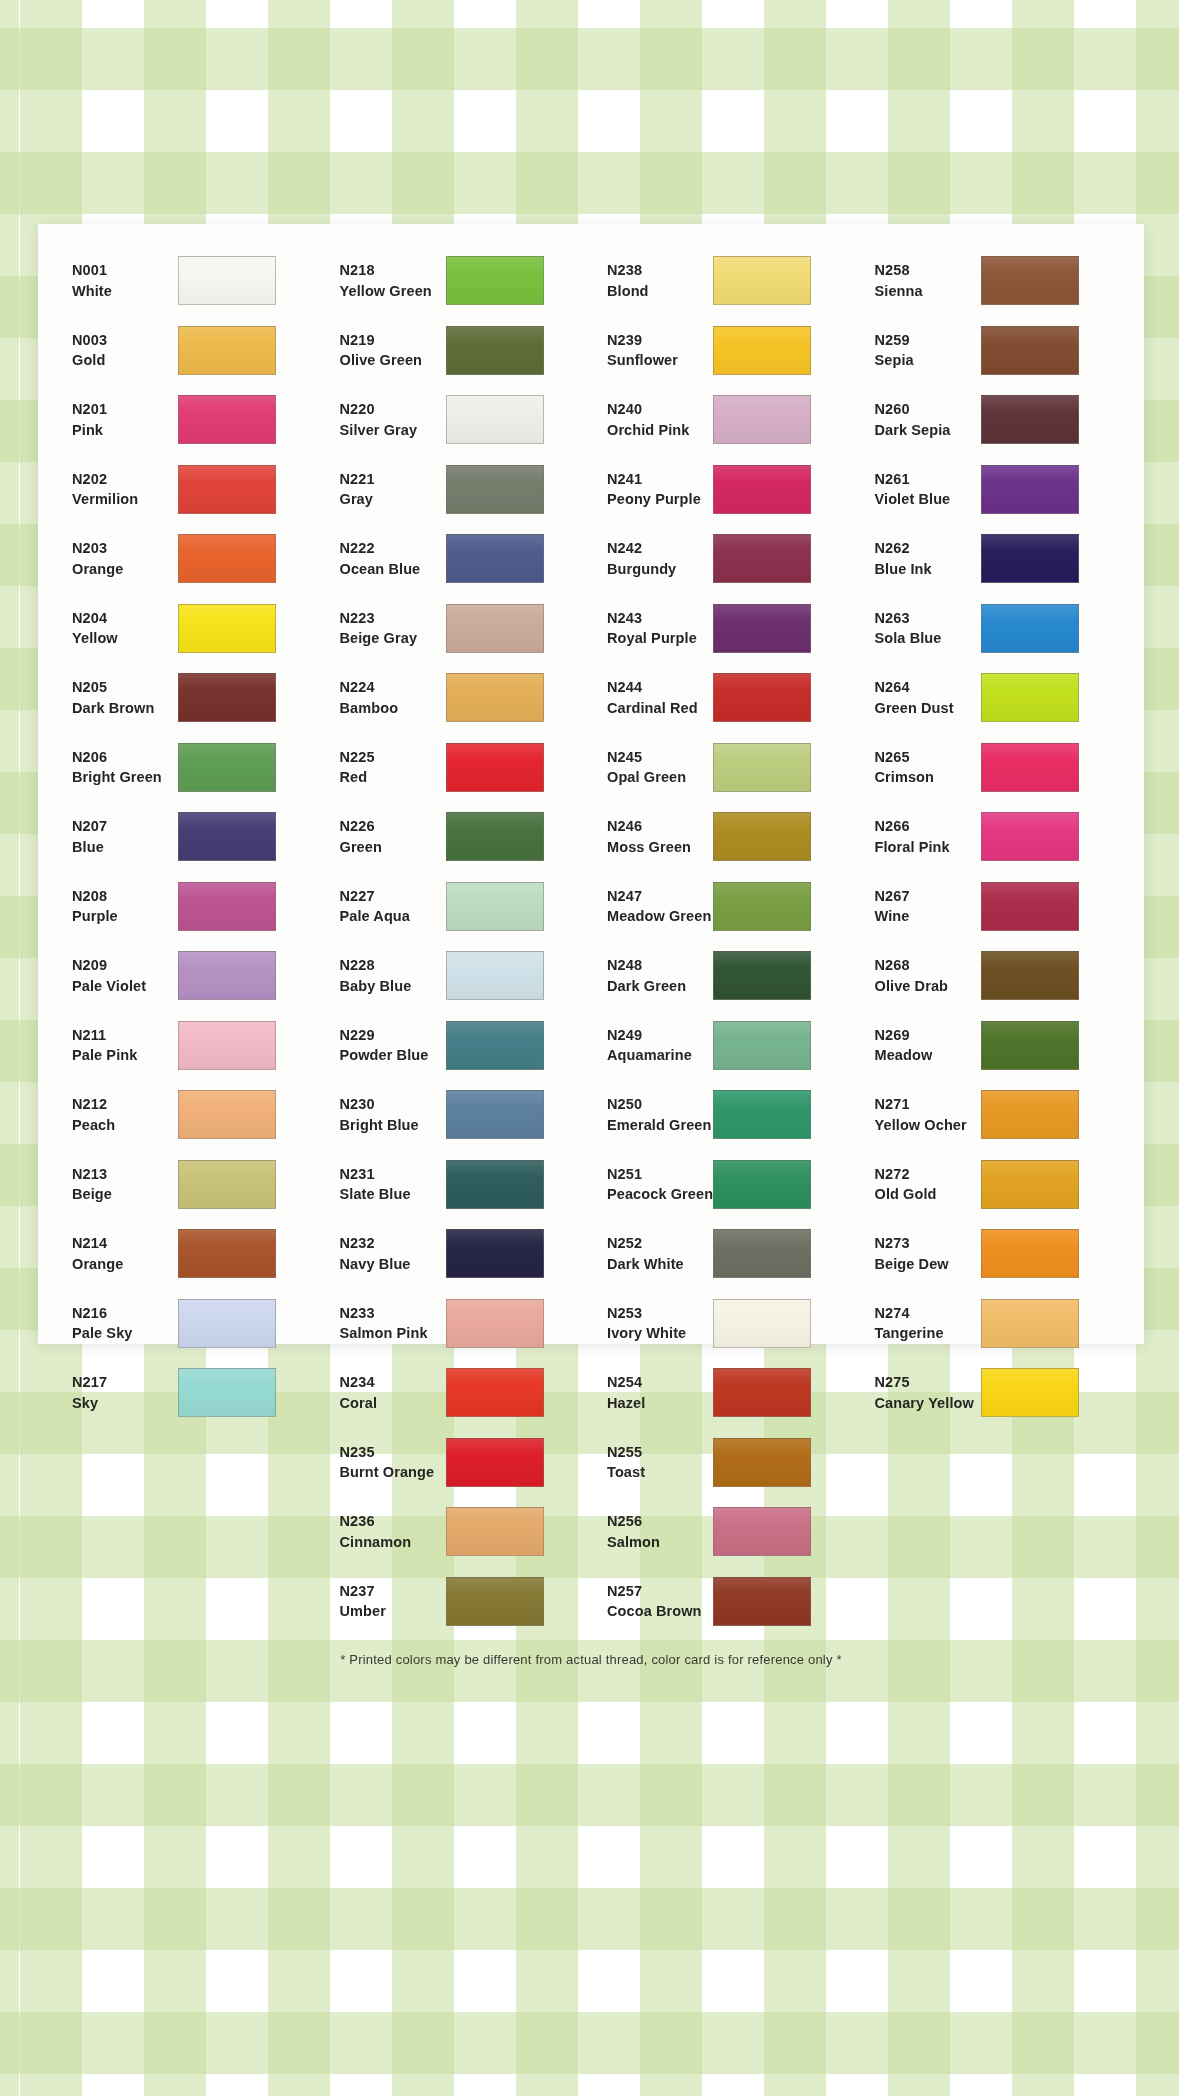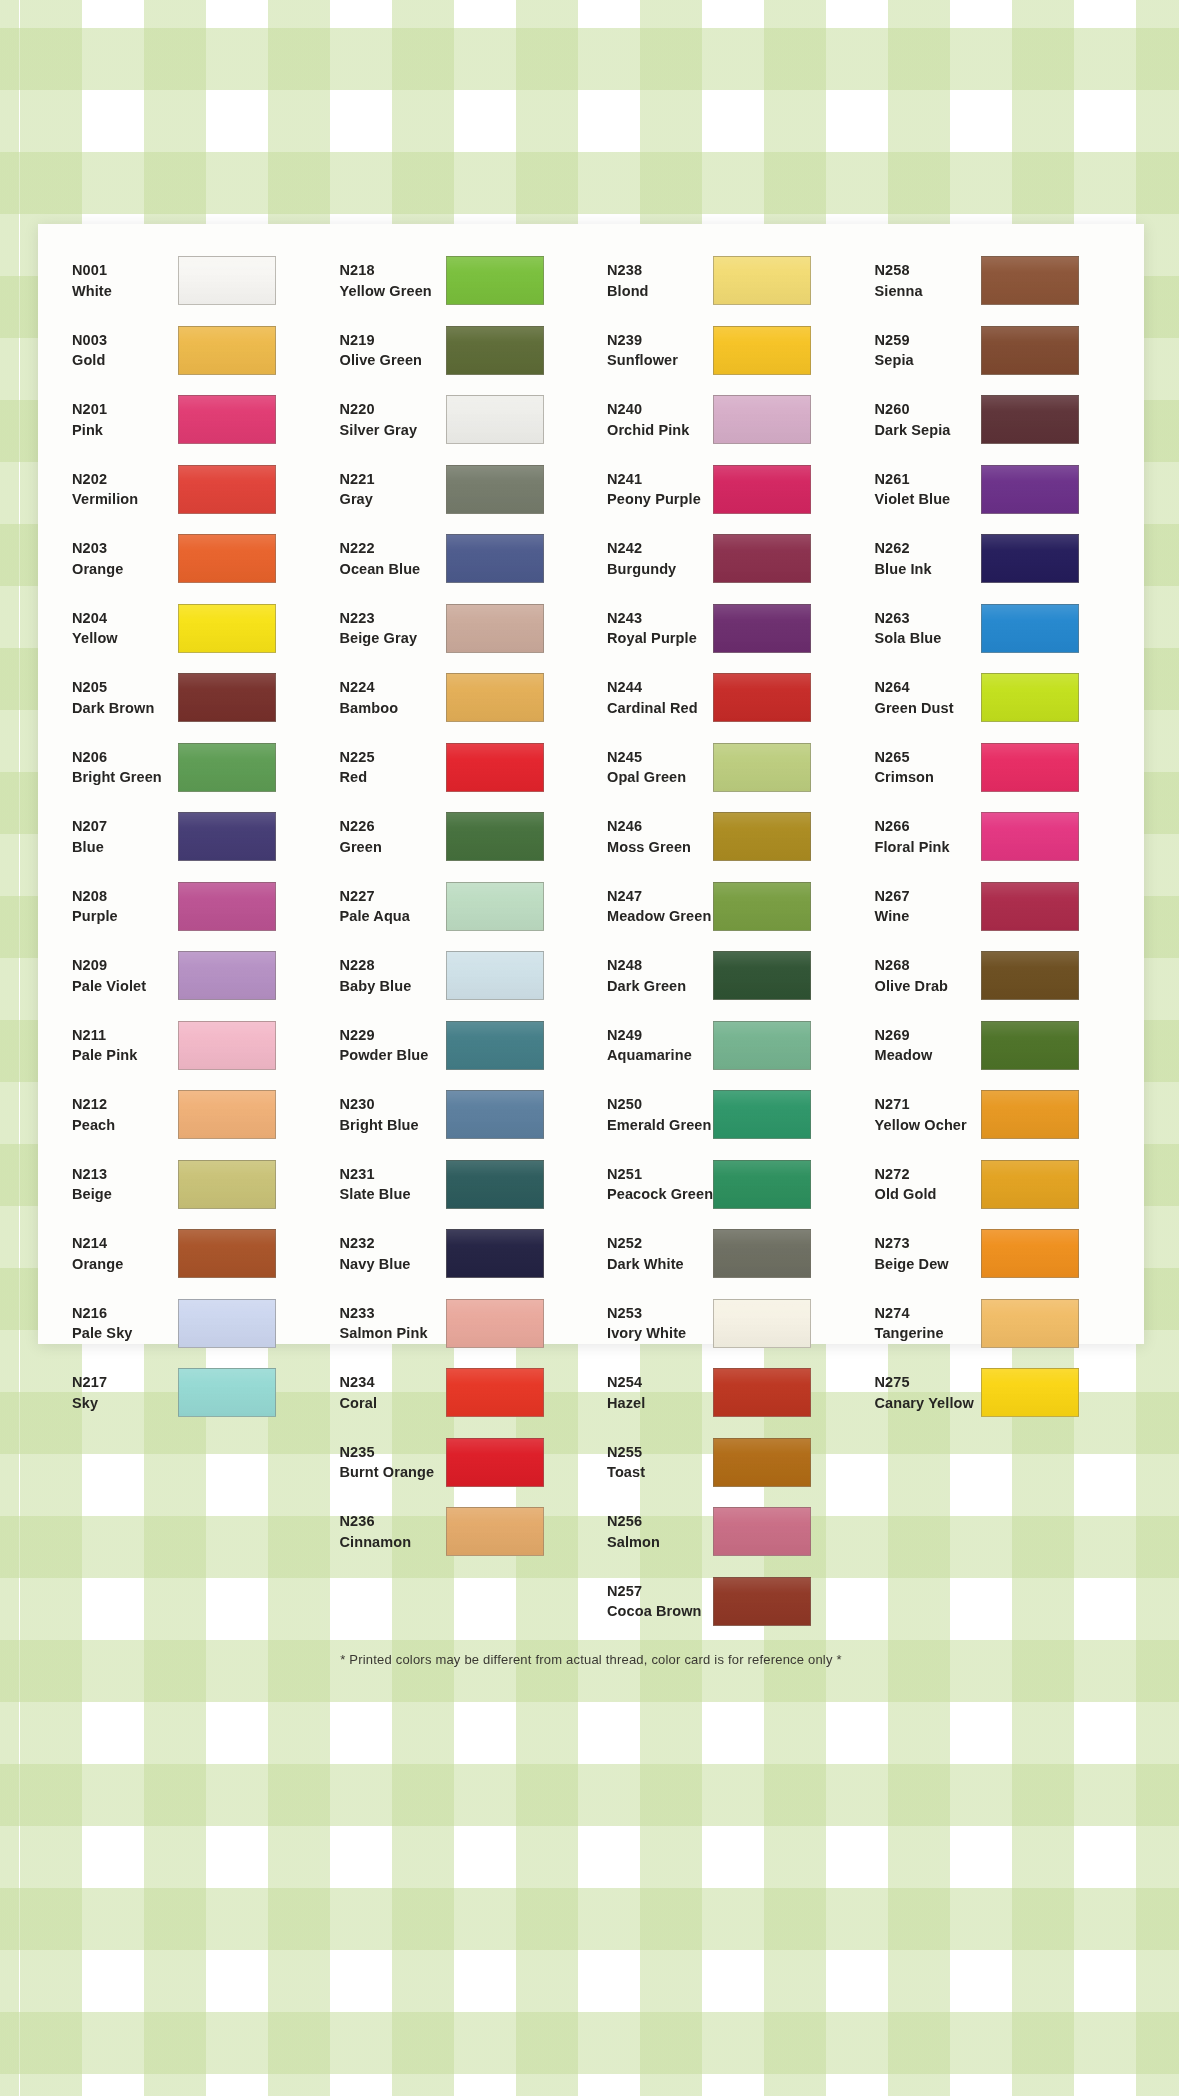--- a/index.html
+++ b/index.html
@@ -377,20 +377,27 @@
           </div>
           <div class="swatch-chip" style="background-color: rgb(221, 28, 38);"></div>
         </div>
         <div class="swatch-row">
           <div class="swatch-labels">
             <div class="swatch-code">N236</div>
             <div class="swatch-name">Cinnamon</div>
           </div>
           <div class="swatch-chip" style="background-color: rgb(227, 169, 105);"></div>
         </div>
+        <div class="swatch-row">
+          <div class="swatch-labels">
+            <div class="swatch-code">N237</div>
+            <div class="swatch-name">Umber</div>
+          </div>
+          <div class="swatch-chip" style="background-color: rgb(132, 119, 49);"></div>
+        </div>
       </div>
       <div class="grid-column">
         <div class="swatch-row">
           <div class="swatch-labels">
             <div class="swatch-code">N238</div>
             <div class="swatch-name">Blond</div>
           </div>
           <div class="swatch-chip" style="background-color: rgb(242, 219, 115);"></div>
         </div>
         <div class="swatch-row">

